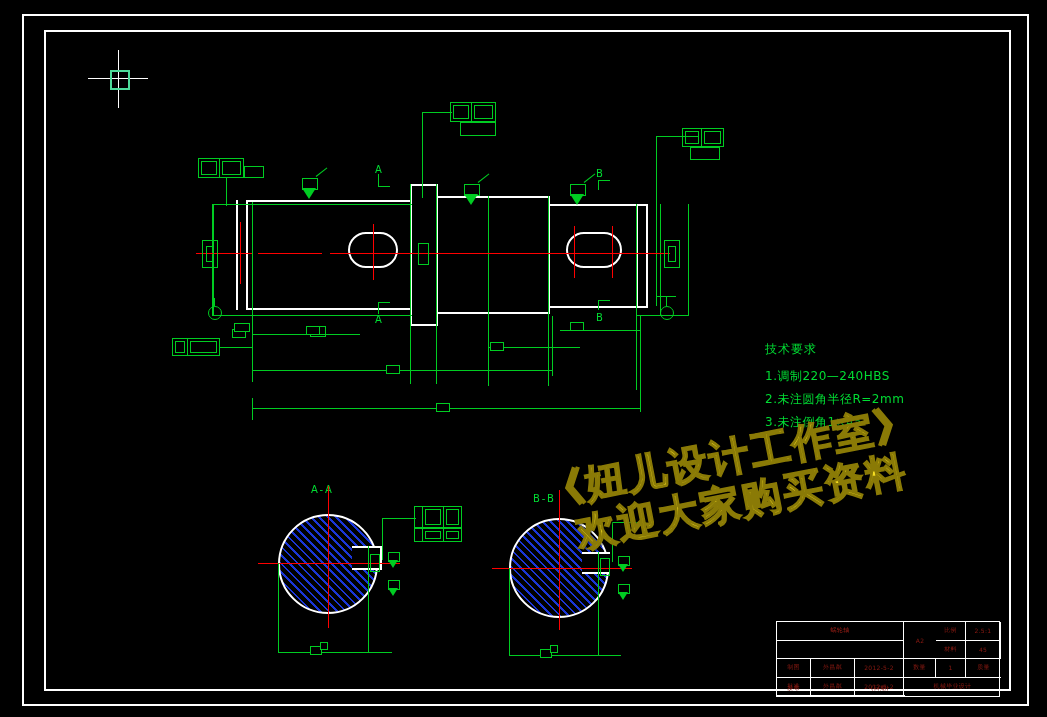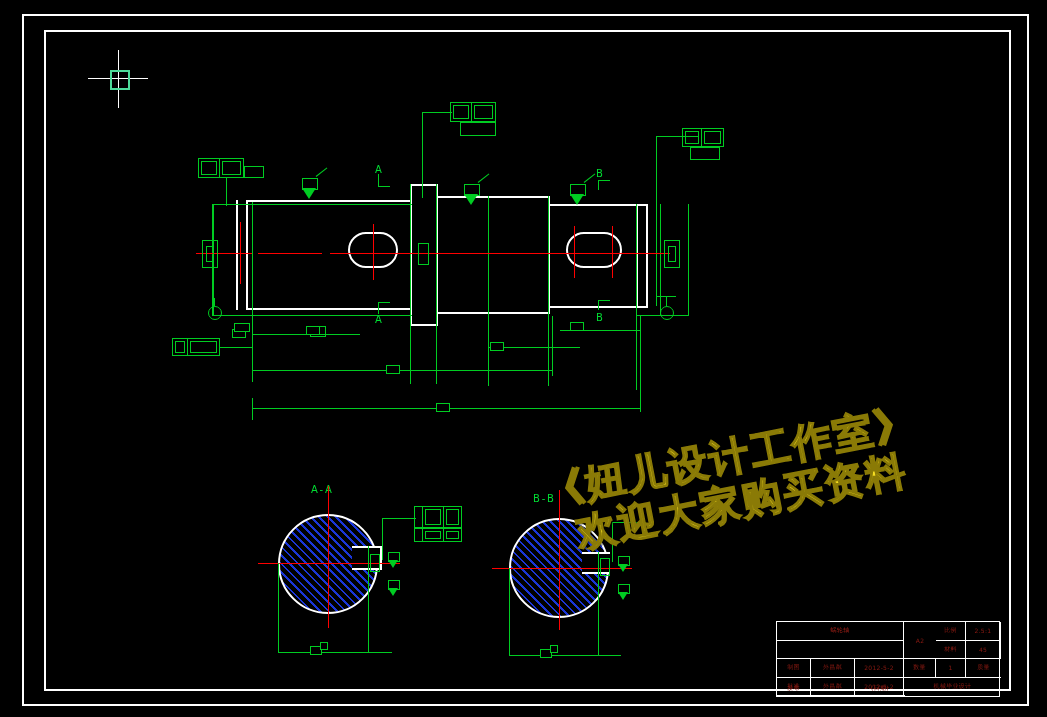--- a/index.html
+++ b/index.html
@@ -318,20 +318,26 @@
 
   <div class="abs gl" style="left:488px; top:347px; width:92px; height:1px;"></div>
   <div class="abs dimtxt" style="left:490px; top:342px; width:14px; height:9px;"></div>
 
   <div class="abs gl" style="left:560px; top:330px; width:80px; height:1px;"></div>
   <div class="abs dimtxt" style="left:570px; top:322px; width:14px; height:9px;"></div>
 
   <div class="abs dimtxt" style="left:234px; top:323px; width:16px; height:9px;"></div>
   <div class="abs dimtxt" style="left:306px; top:326px; width:14px; height:9px;"></div>
 
+  <div class="abs" style="left:765px; top:341px;">
+    <div class="tech-title">技术要求</div>
+    <div class="tech-line" style="margin-top:10px;">1.调制220—240HBS</div>
+    <div class="tech-line" style="margin-top:6px;">2.未注圆角半径R=2mm</div>
+    <div class="tech-line" style="margin-top:6px;">3.未注倒角1×45°</div>
+  </div>
 
   <div class="abs seclabel" style="left:311px; top:484px;">A-A</div>
   <div class="abs sec-circle" style="left:278px; top:514px; width:100px; height:100px;"></div>
 
   <div class="abs" style="left:352px; top:546px; width:30px; height:24px; background:#000000;"></div>
   <div class="abs wl" style="left:352px; top:546px; width:30px; height:2px;"></div>
   <div class="abs wl" style="left:352px; top:568px; width:30px; height:2px;"></div>
   <div class="abs wl" style="left:380px; top:546px; width:2px; height:24px;"></div>
 
   <div class="abs rl" style="left:328px; top:486px; width:1px; height:142px;"></div>

